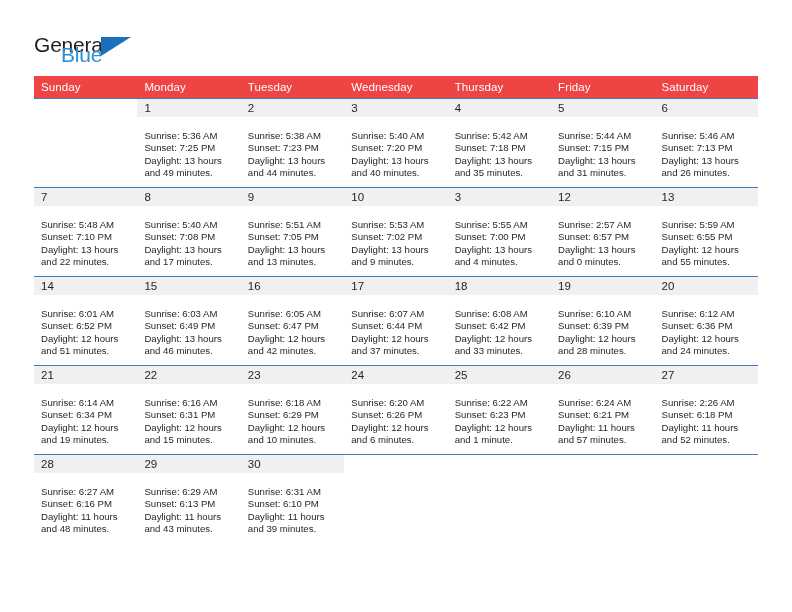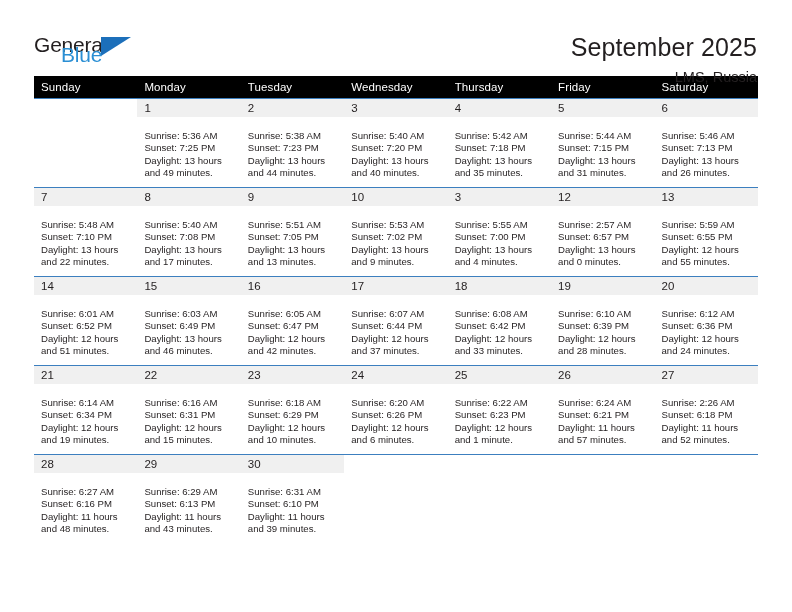--- a/index.html
+++ b/index.html
@@ -70,21 +70,21 @@
   }
 
   
   .calendar {
     margin: 4px 34px 0 34px;
     width: 724px;
     border-collapse: collapse;
     table-layout: fixed;
   }
   .calendar th {
-    background: #000000;
+    background: #ef4444;
     color: #ffffff;
     font-size: 11.5px;
     font-weight: normal;
     text-align: left;
     padding: 5px 0 5px 7px;
     height: 21px;
     letter-spacing: 0.1px;
   }
   .calendar td {
     vertical-align: top;
@@ -118,24 +118,20 @@
 <div class="page">
 
   <div class="header">
 
     <div class="logo">
       <span class="logo-general">General</span>
       <span class="logo-tri"></span>
       <span class="logo-blue">Blue</span>
     </div>
 
-    <div class="title-wrap">
-      <div class="cal-title">September 2025</div>
-      <div class="cal-subtitle">LMS, Russia</div>
-    </div>
 
   </div>
 
   <table class="calendar">
     <thead>
       <tr id="weekday-row">
           <th>Sunday</th>
           <th>Monday</th>
           <th>Tuesday</th>
           <th>Wednesday</th>

